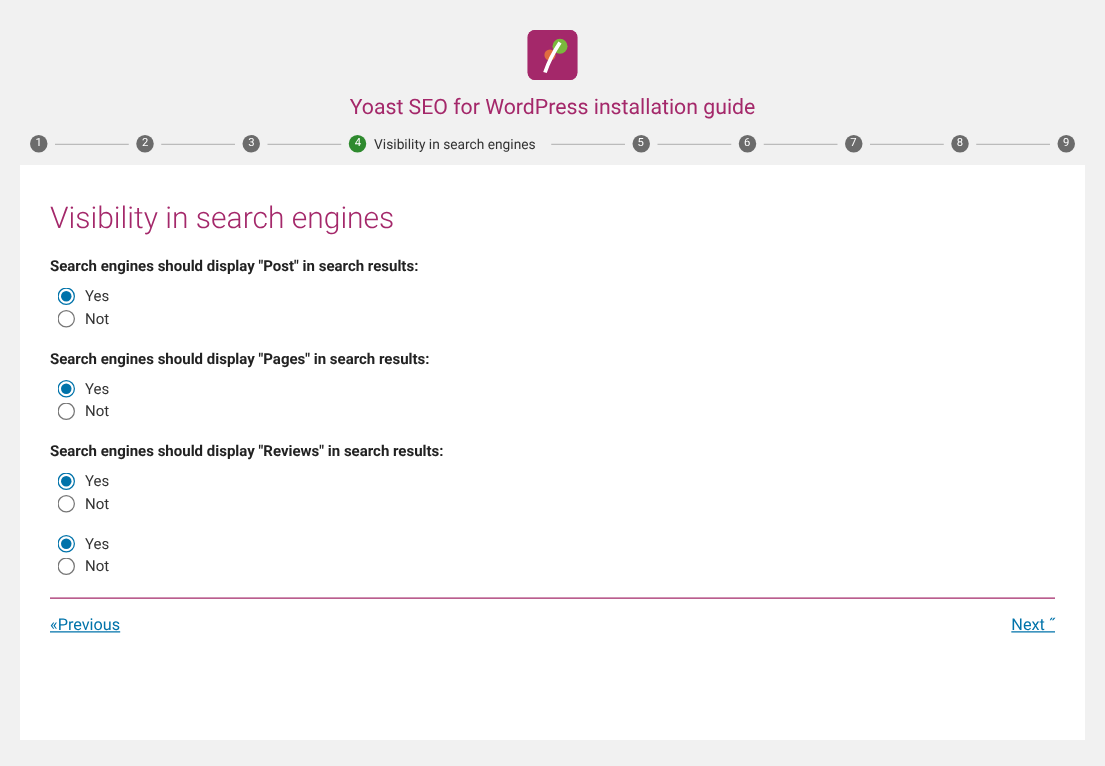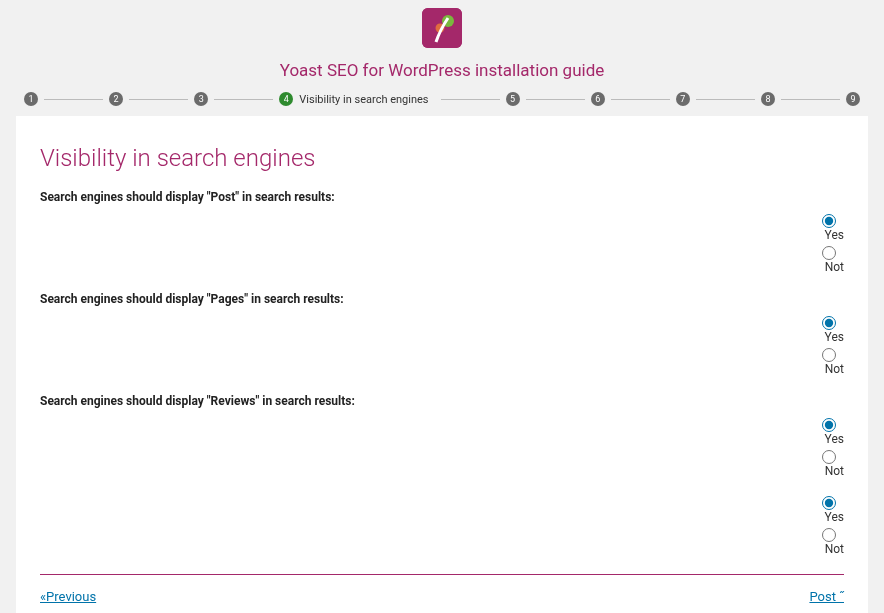--- a/index.html
+++ b/index.html
@@ -5,21 +5,21 @@
     * { margin: 0; padding: 0; box-sizing: border-box; }
     body {
       font-family: -apple-system, BlinkMacSystemFont, "Segoe UI", Roboto, Arial, sans-serif;
       background: #f1f1f1;
       width: 884px;
       height: 613px;
       overflow: hidden;
     }
     .header {
       text-align: center;
-      padding-top: 8px;
+      padding-top: 24px;
     }
     .logo {
       display: inline-block;
       width: 40px;
       height: 40px;
       background: #a4286a;
       border-radius: 6px;
       position: relative;
       overflow: hidden;
     }
@@ -89,25 +89,24 @@
       font-weight: 700;
       color: #222;
       margin-bottom: 10px;
     }
     .options {
       margin-left: 6px;
       margin-bottom: 18px;
     }
     .option {
       display: flex;
-      align-items: flex-end;
+      align-items: center;
       font-size: 12px;
       color: #333;
       margin-bottom: 4px;
-      flex-direction: column;
     }
     .option input[type="radio"] {
       margin-right: 8px;
       accent-color: #0073aa;
       width: 14px;
       height: 14px;
     }
     .divider {
       border: none;
       border-top: 1px solid #a4286a;
@@ -216,15 +215,15 @@
         <input type="radio" name="q3" style="">
         <span>Not</span>
       </label>
     </div>
   </div>
 
   <hr class="divider">
 
   <div class="nav-row">
     <a class="nav-link">«Previous</a>
-    <a class="nav-link">Post ˝</a>
+    <a class="nav-link">Next ˝</a>
   </div>
 </div>
 
 </body></html>

